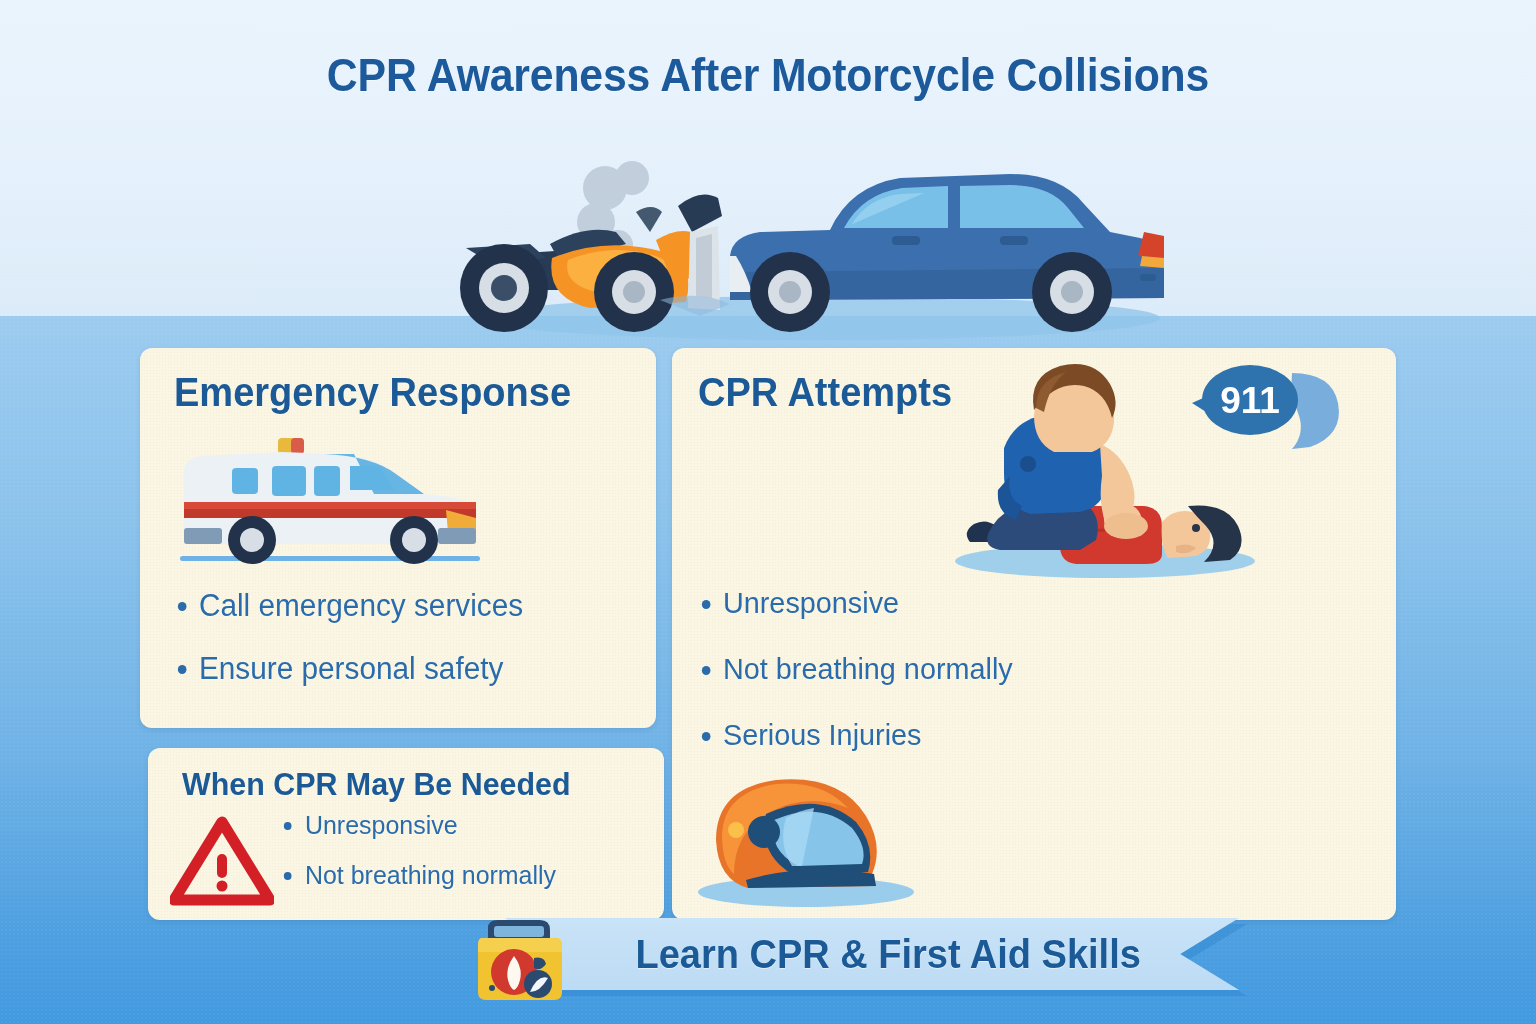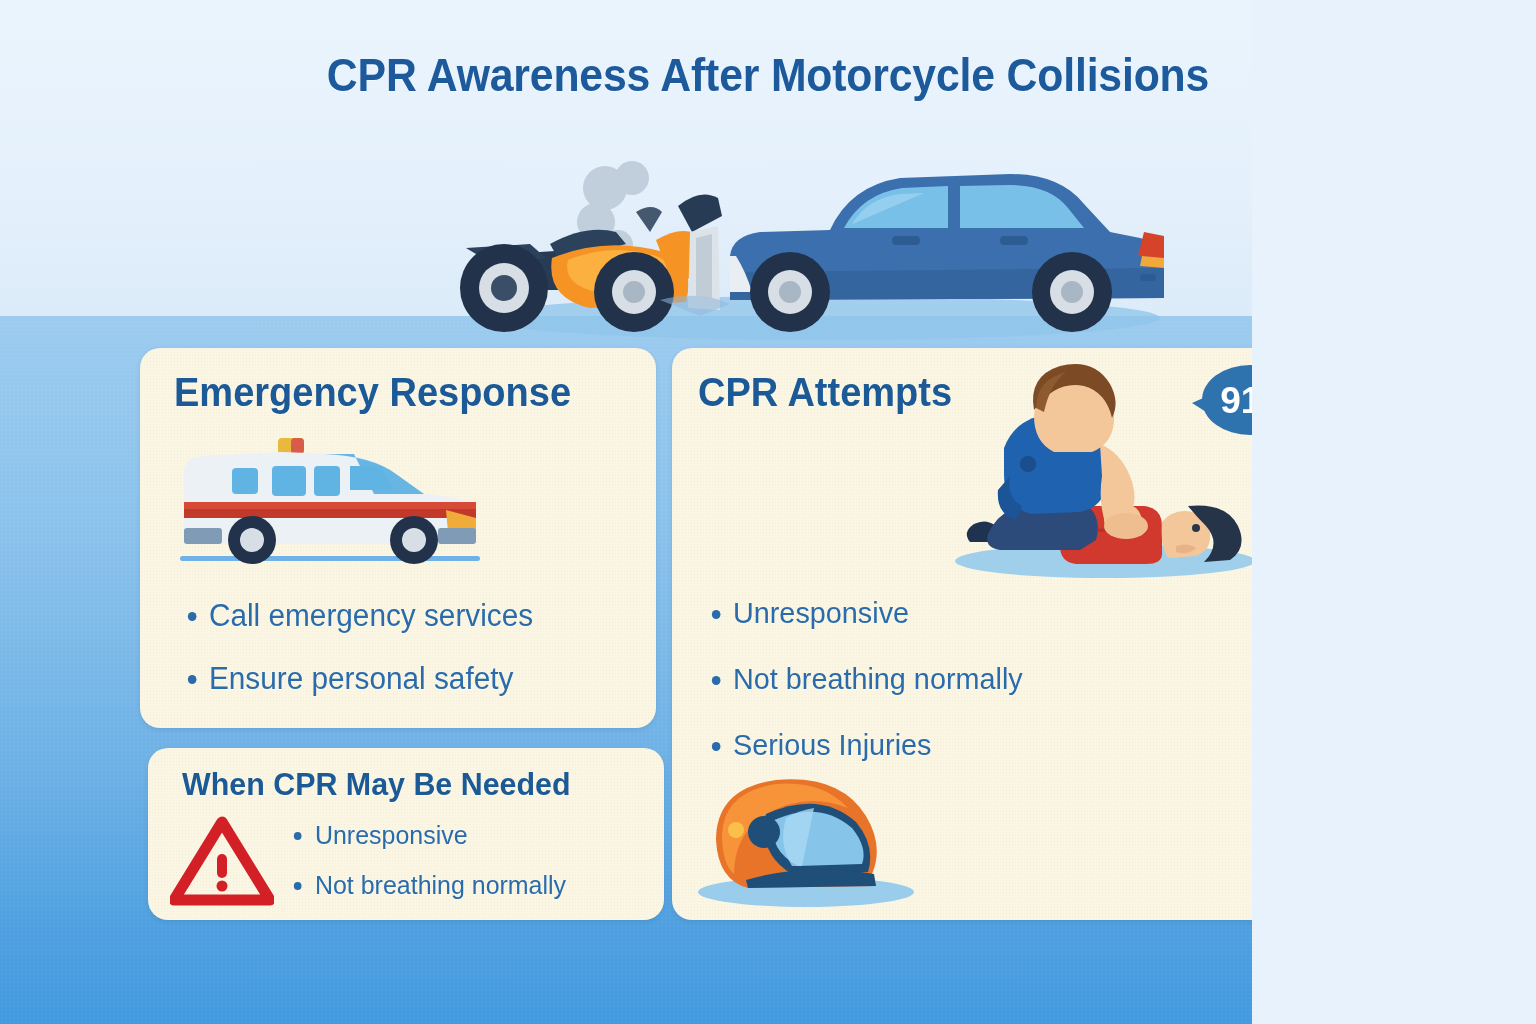--- a/index.html
+++ b/index.html
@@ -1,21 +1,21 @@
 <!DOCTYPE html>
 <html><head>
 <meta charset="utf-8">
 <style>
   html,body{margin:0;padding:0;}
   body{
     width:1536px;height:1024px;overflow:hidden;
     font-family:"Liberation Sans", sans-serif;
     background:#E8F2FC;
   }
-  #stage{position:relative;width:1252px;height:1024px;overflow:hidden;}
+  #stage{position:relative;width:1536px;height:1024px;overflow:hidden;}
 
   
   .bg-top{position:absolute;left:0;top:0;width:1536px;height:316px;
     background:linear-gradient(#EAF4FD 0%,#E4F0FB 60%,#DCEBF9 100%);}
   .bg-bottom{position:absolute;left:0;top:316px;width:1536px;height:708px;
     background:linear-gradient(#9CCBEF 0%,#8CC3EC 28%,#6FB2E6 62%,#4D9FE0 88%,#429AE0 100%);}
   .bg-noise{position:absolute;inset:0;opacity:.05;pointer-events:none;
     background-image:radial-gradient(rgba(255,255,255,.9) 0.7px, transparent 0.9px);
     background-size:4px 4px;}
 
@@ -27,41 +27,41 @@
     font-family:"Liberation Sans", sans-serif;
     transform:scaleX(.93);transform-origin:50% 50%;
     text-shadow:0 1px 1px rgba(255,255,255,.55);
   }
 
   
   .hero{position:absolute;left:400px;top:140px;width:800px;height:200px;}
 
   
   .card{
-    position:absolute;background:#FAF6E3;border-radius:20px;
+    position:absolute;background:#FAF6E3;border-radius:12px;
     box-shadow:0 2px 5px rgba(20,60,100,.13);
   }
   .card-noise{position:absolute;inset:0;border-radius:12px;opacity:.5;pointer-events:none;
     background-image:radial-gradient(rgba(215,205,170,.35) 0.6px, transparent 0.8px);
     background-size:3px 3px;}
   #card-emergency{left:140px;top:348px;width:516px;height:380px;}
   #card-when{left:148px;top:748px;width:516px;height:172px;}
-  #card-cpr{left:672px;top:348px;width:724px;height:572px;padding-left:44px;}
+  #card-cpr{left:672px;top:348px;width:724px;height:572px;}
 
   .card-heading{
     position:absolute;font-weight:bold;color:#1B5A96;
     text-shadow:0 1px 1px rgba(255,255,255,.5);
     transform:scaleX(.95);transform-origin:0 50%;
     white-space:nowrap;
   }
   #h-emergency{left:34px;top:22px;font-size:40px;}
   #h-when{left:34px;top:18px;font-size:32px;}
   #h-cpr{left:26px;top:22px;font-size:40px;}
 
-  .bullets{position:absolute;margin:12px;padding:0;list-style:none;}
+  .bullets{position:absolute;margin:2px;padding:0;list-style:none;}
   .bullets li{
     position:relative;padding-left:26px;color:#2A6BAC;
     font-size:30px;line-height:1.0;margin-bottom:30px;white-space:nowrap;
     transform:scaleX(.96);transform-origin:0 50%;
     text-shadow:0 1px 1px rgba(255,255,255,.45);
   }
   .bullets li::before{
     content:"";position:absolute;left:4px;top:12px;width:9px;height:9px;
     border-radius:50%;background:#2A6BAC;
   }
@@ -259,14 +259,31 @@
     </svg>
 
     <ul class="bullets" id="bl-cpr-left">
       <li>Unresponsive</li>
       <li>Not breathing normally</li>
       <li>Serious Injuries</li>
     </ul>
 
   </div>
 
+  <div class="ribbon">
+    <div class="ribbon-shadow"></div>
+    <div class="ribbon-body"></div>
+    <div class="ribbon-label">Learn CPR &amp; First Aid Skills</div>
+    <svg class="kit-icon" viewBox="0 0 96 92">
+      <path d="M18 16 Q18 8 28 8 L70 8 Q80 8 80 18 L80 28 L18 28 Z" fill="#2A4A70"></path>
+      <rect x="24" y="14" width="50" height="11" rx="3" fill="#7FB4DD"></rect>
+      <path d="M12 26 L86 26 Q92 26 92 34 L92 80 Q92 88 84 88 L16 88 Q8 88 8 80 L8 34 Q8 26 12 26 Z" fill="#F2C330"></path>
+      <path d="M12 26 L86 26 Q92 26 92 34 L92 40 L8 40 L8 34 Q8 26 12 26 Z" fill="#F5D04E"></path>
+      <circle cx="44" cy="60" r="23" fill="#D1392F"></circle>
+      <path d="M44 44 Q53 56 50 68 Q48 76 44 78 Q40 76 38 68 Q35 56 44 44 Z" fill="#FDF8F0"></path>
+      <path d="M64 46 Q74 44 76 52 Q70 60 64 56 Z" fill="#2A4A70"></path>
+      <circle cx="68" cy="72" r="14" fill="#2A4A70"></circle>
+      <path d="M60 80 Q68 62 78 66 Q70 80 60 80 Z" fill="#F3F7FB"></path>
+      <circle cx="22" cy="76" r="3" fill="#2A4A70"></circle>
+    </svg>
+  </div>
 
 </div>
 
 </body></html>

